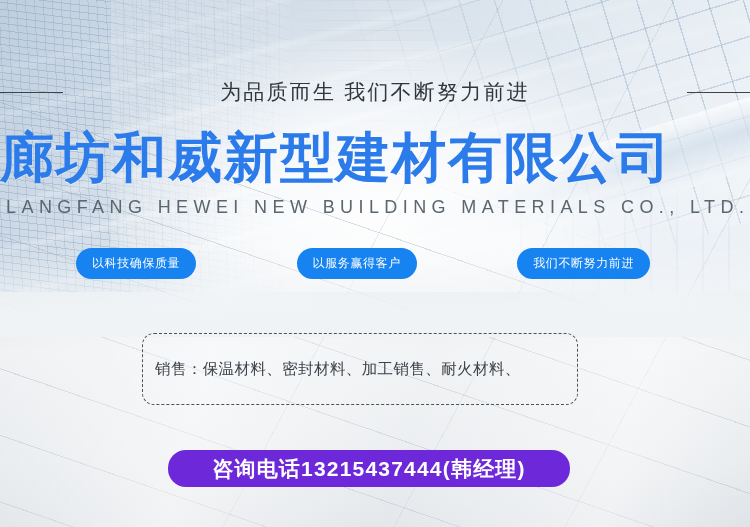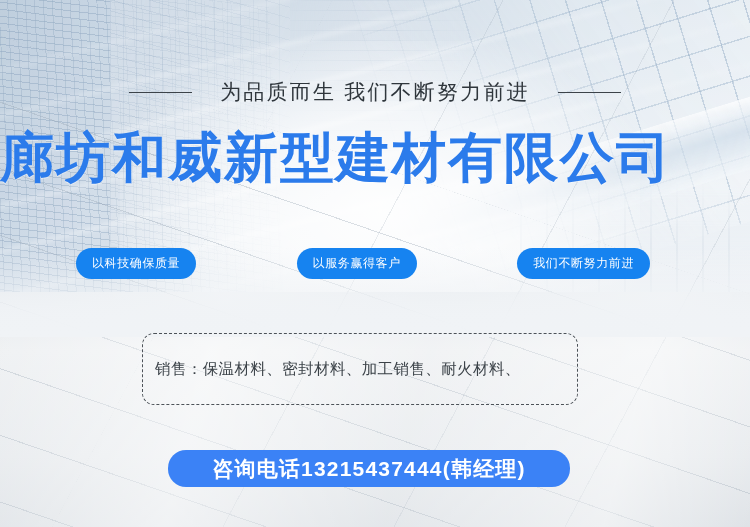--- a/index.html
+++ b/index.html
@@ -195,21 +195,21 @@
   }
 
   
   .tagline-row {
     position: absolute;
     top: 78px;
     left: 0;
     width: 750px;
     display: flex;
     align-items: center;
-    justify-content: center;
+    justify-content: space-between;
     gap: 28px;
   }
   .rule {
     width: 63px;
     height: 0;
     border-top: 1.6px solid #3c4349;
   }
   .tagline {
     font-size: 21px;
     letter-spacing: 2.2px;
@@ -292,21 +292,21 @@
     white-space: nowrap;
   }
 
   
   .phone-bar {
     position: absolute;
     left: 168px;
     top: 450px;
     width: 402px;
     height: 37px;
-    background: #3b82f6;
+    background: #6d28d9;
     display: flex;
     align-items: center;
     justify-content: center;
     box-sizing: border-box;
     border-radius: 18px;
   }
   .phone-text {
     color: #ffffff;
     font-size: 21px;
     font-weight: bold;
@@ -337,20 +337,21 @@
   <div class="content">
 
     <div class="tagline-row">
       <span class="rule"></span>
       <span class="tagline">为品质而生 我们不断努力前进</span>
       <span class="rule"></span>
     </div>
 
     <div class="title-cn">廊坊和威新型建材有限公司</div>
 
+    <div class="title-en">LANGFANG HEWEI NEW BUILDING MATERIALS CO., LTD.</div>
 
     <div class="badges">
       <span class="badge">以科技确保质量</span>
       <span class="badge">以服务赢得客户</span>
       <span class="badge">我们不断努力前进</span>
     </div>
 
     <div class="scope-box">
       <div class="scope-line">销售：保温材料、密封材料、加工销售、耐火材料、</div>
     </div>

